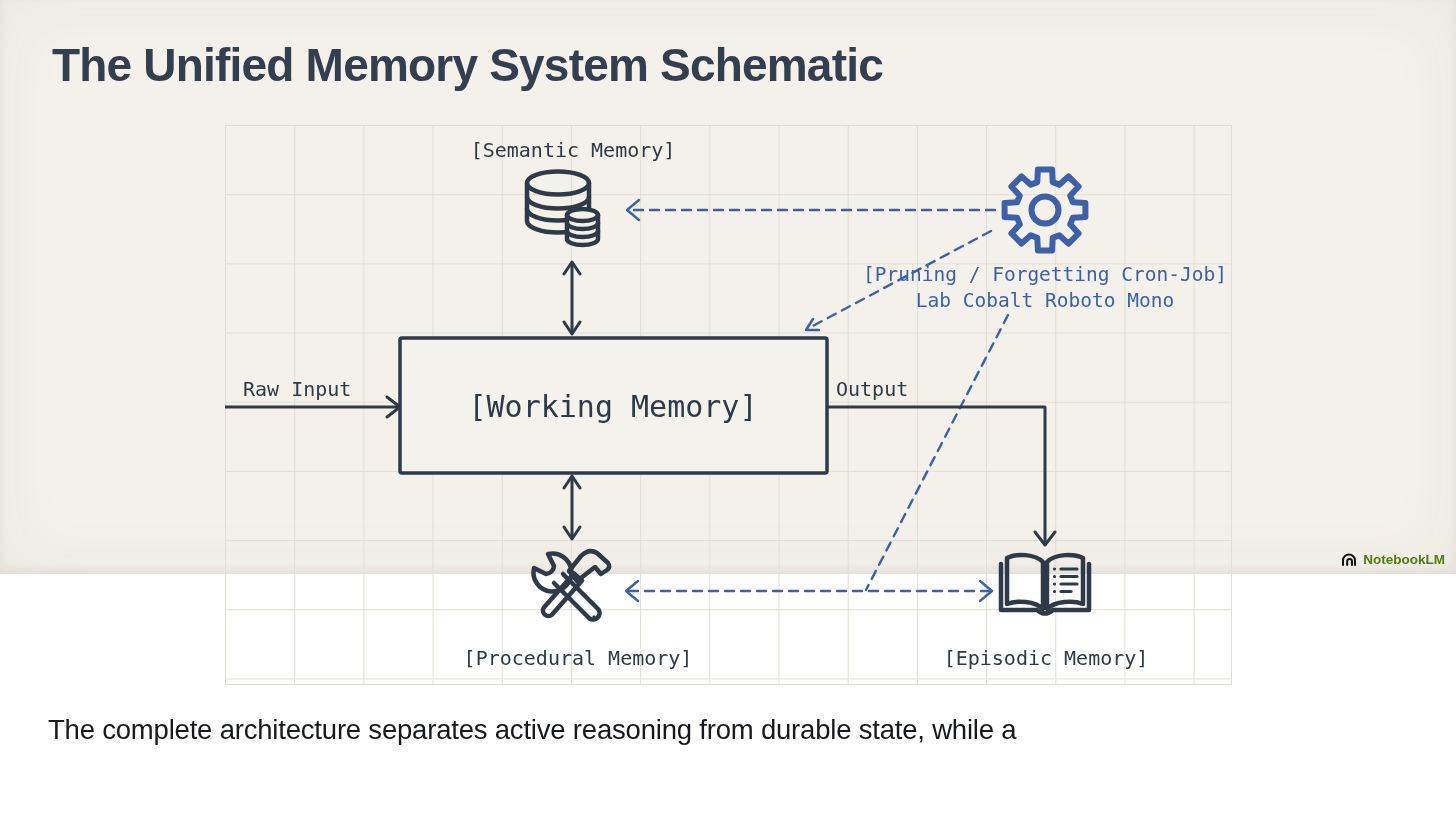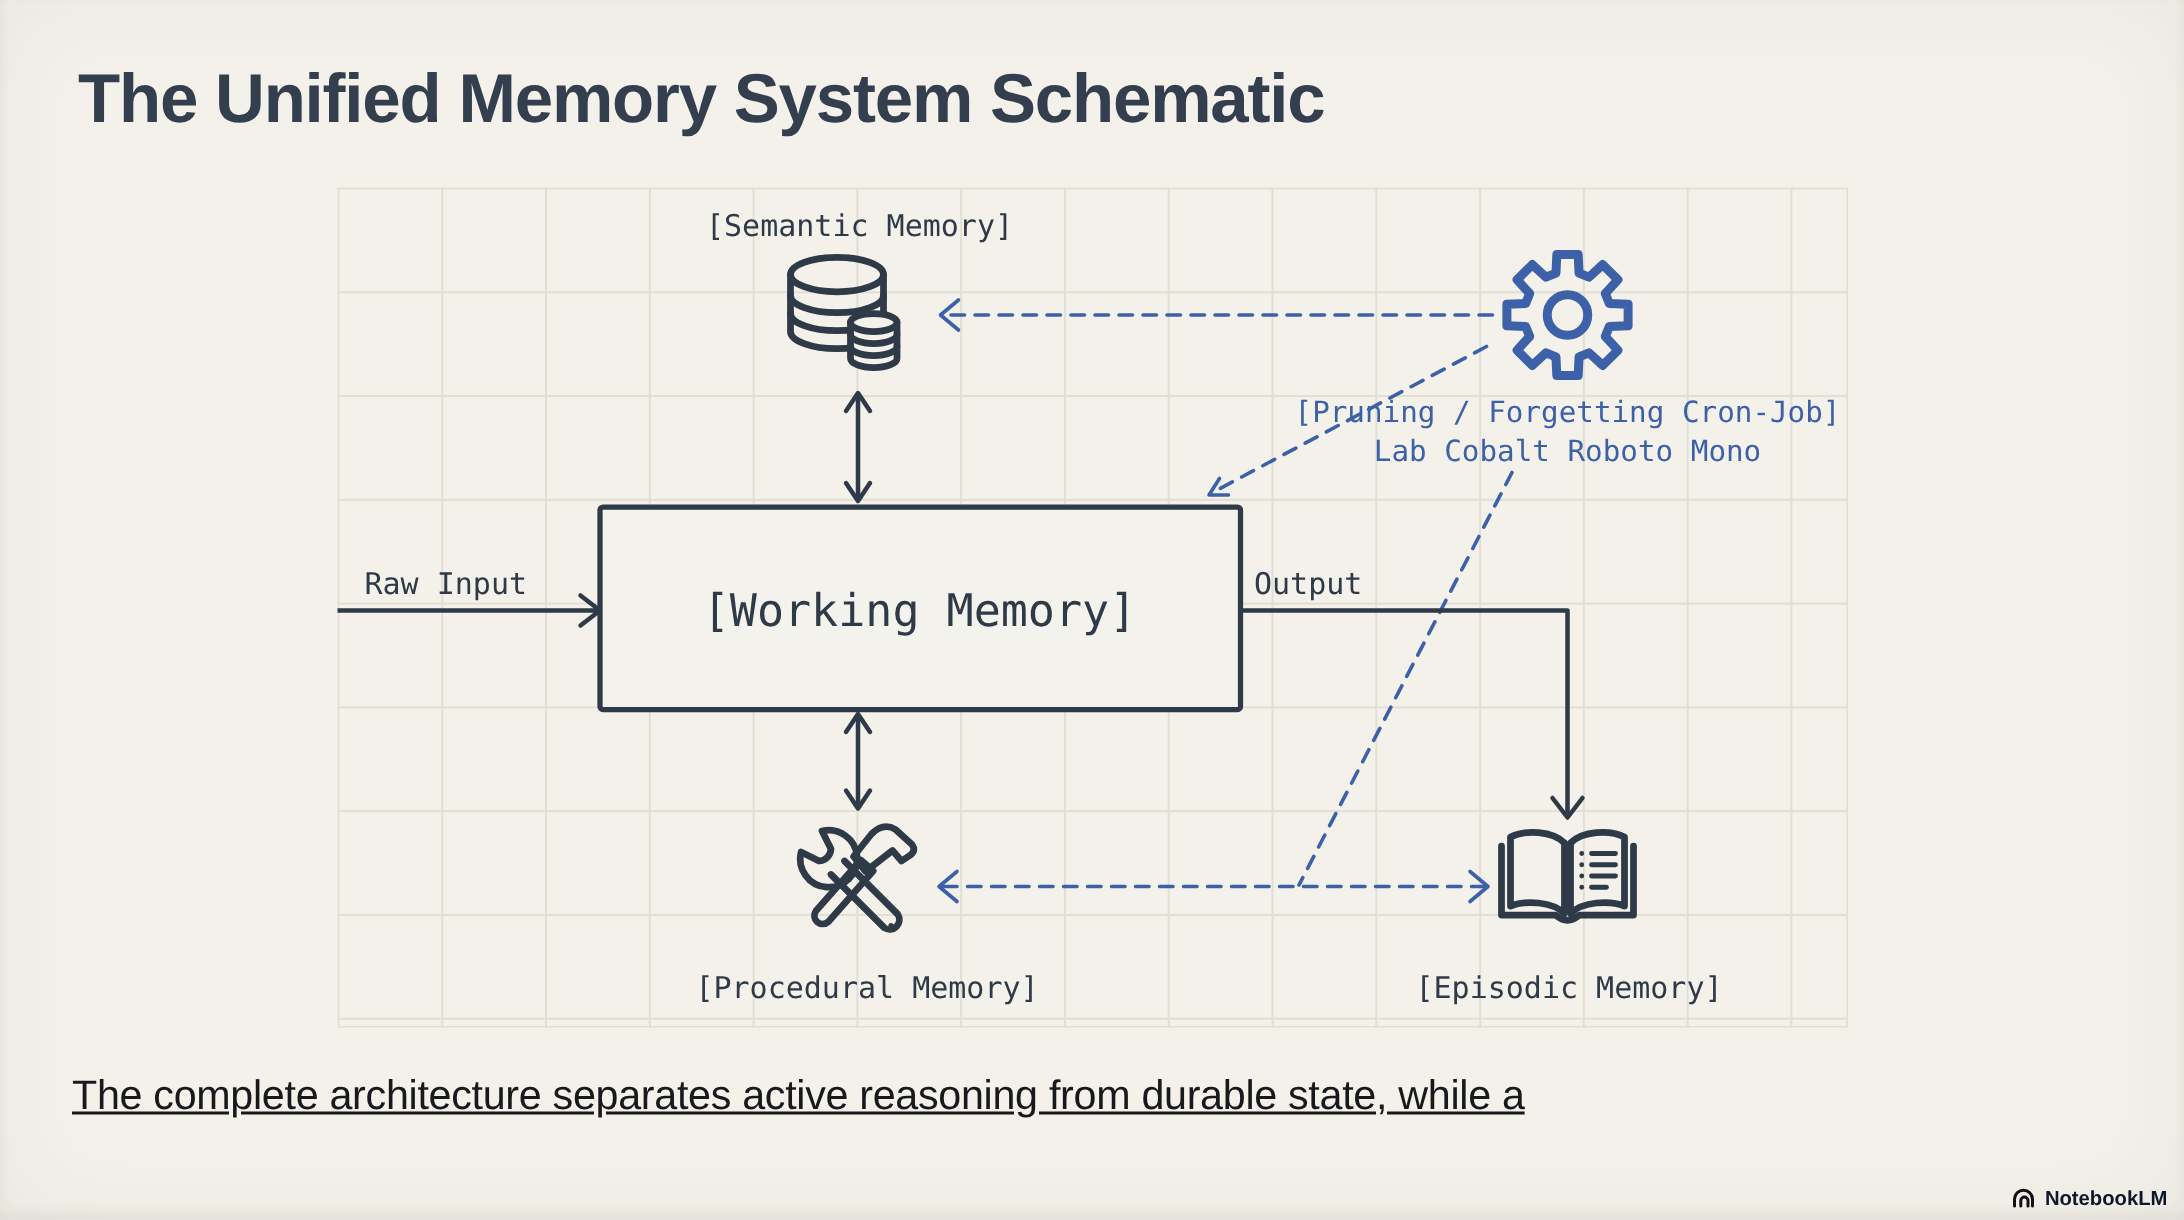--- a/index.html
+++ b/index.html
@@ -4,21 +4,21 @@
 <style>
   :root{
     --bg:#f3f1ea;
     --grid:#e1ded4;
     --ink:#2e3a47;
     --blue:#3c61a8;
   }
   html,body{margin:0;padding:0;}
   body{width:1456px;height:813px;overflow:hidden;}
   .slide{
-    position:relative;width:1456px;height:813px;background:var(--bg);
+    position:relative;width:1456px;height:574px;background:var(--bg);
     font-family:"Liberation Sans",sans-serif;
     box-shadow:inset 0 0 70px rgba(60,55,40,0.05), inset 0 -4px 8px rgba(60,55,40,0.07);
   }
   .page-title{
     position:absolute;left:52px;top:38px;margin:0;
     font-size:46px;font-weight:bold;letter-spacing:-0.8px;color:#333f4e;
   }
   .panel{
     position:absolute;left:225px;top:125px;width:1007px;height:560px;
     background-image:
@@ -30,25 +30,25 @@
   .panel svg{position:absolute;left:0;top:0;display:block;}
   svg text{font-family:"DejaVu Sans Mono","Liberation Mono",monospace;fill:var(--ink);}
   svg text.blue{fill:var(--blue);}
   .stroke{stroke:var(--ink);fill:none;stroke-width:3;stroke-linecap:round;stroke-linejoin:round;}
   .icon-stroke{stroke:var(--ink);fill:none;stroke-width:4.5;stroke-linecap:round;stroke-linejoin:round;}
   .blue-stroke{stroke:var(--blue);fill:none;stroke-width:2.4;stroke-linecap:round;stroke-linejoin:round;}
   .dashed{stroke-dasharray:9 7;}
   .box-rect{fill:#f4f2ec;stroke:var(--ink);stroke-width:3.5;}
   .caption{
     position:absolute;left:48px;top:712px;
-    font-size:27.5px;line-height:35.5px;color:#17191d;letter-spacing:-0.2px;text-decoration:underline;
+    font-size:27.5px;line-height:35.5px;color:#17191d;letter-spacing:-0.2px;
   }
   .watermark{
     position:absolute;right:11px;bottom:7px;display:flex;align-items:flex-start;gap:5px;
-    font-size:13.5px;font-weight:600;color:#0f172a;
+    font-size:13.5px;font-weight:600;color:#4d7c0f;
   }
 </style>
 </head>
 <body>
 
 <div class="slide">
 
   <h1 class="page-title">The Unified Memory System Schematic</h1>
 
   <div class="panel">

